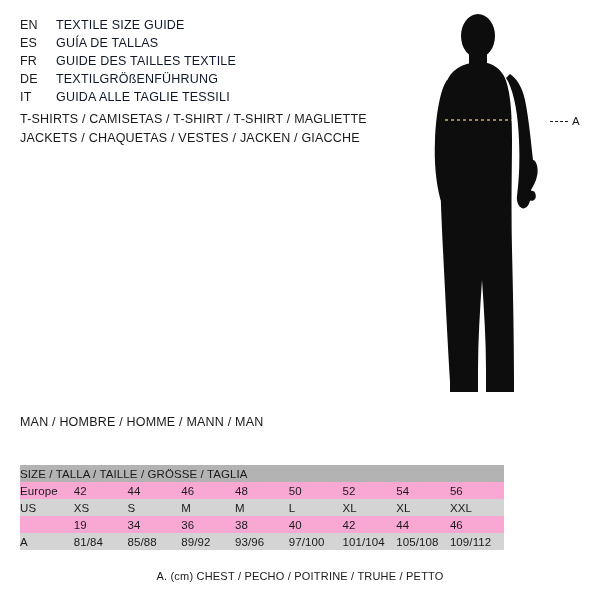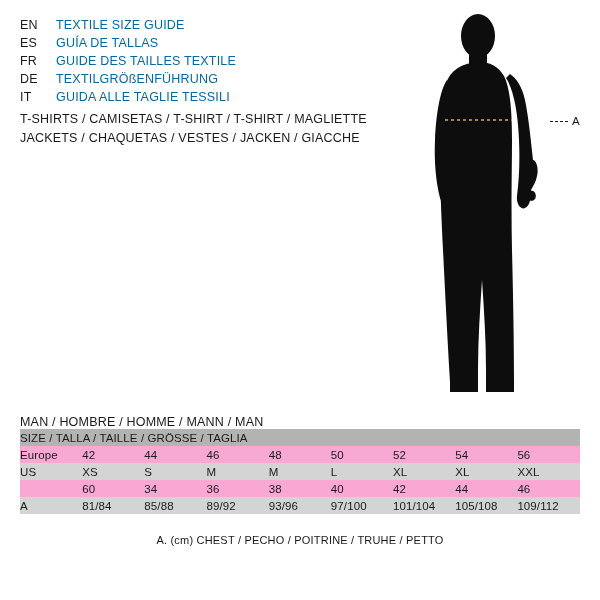--- a/index.html
+++ b/index.html
@@ -34,21 +34,21 @@
     line-height: 18px;
     font-size: 12.5px;
     letter-spacing: 0.2px;
   }
   .lang-code {
     width: 36px;
     flex: 0 0 36px;
     color: #1a1a1a;
   }
   .lang-text {
-    color: #0369a1;
+    color: #0f172a;
     white-space: nowrap;
   }
 
   
   .category-block {
     position: absolute;
     left: 20px;
     top: 110px;
     width: 400px;
   }
@@ -94,23 +94,24 @@
     top: 415px;
     width: 560px;
   }
   .man-title {
     font-size: 12.5px;
     letter-spacing: 0.2px;
     white-space: nowrap;
   }
   table.size-table {
     border-collapse: collapse;
-    width: 560px;
+    width: 484px;
     font-size: 11.5px;
     table-layout: fixed;
+    margin-top: 36px;
   }
   table.size-table td {
     height: 17px;
     padding: 0;
     vertical-align: middle;
     letter-spacing: 0.1px;
   }
   .row-header td {
     background: #b3b3b3;
     color: #1a1a1a;
@@ -242,21 +243,21 @@
           <td class="cell">M</td>
           <td class="cell">M</td>
           <td class="cell">L</td>
           <td class="cell">XL</td>
           <td class="cell">XL</td>
           <td class="cell">XXL</td>
         </tr>
 
         <tr class="row-light">
           <td class="col-label"></td>
-          <td class="cell">60</td>
+          <td class="cell">19</td>
           <td class="cell">34</td>
           <td class="cell">36</td>
           <td class="cell">38</td>
           <td class="cell">40</td>
           <td class="cell">42</td>
           <td class="cell">44</td>
           <td class="cell">46</td>
         </tr>
 
         <tr class="row-dark">

